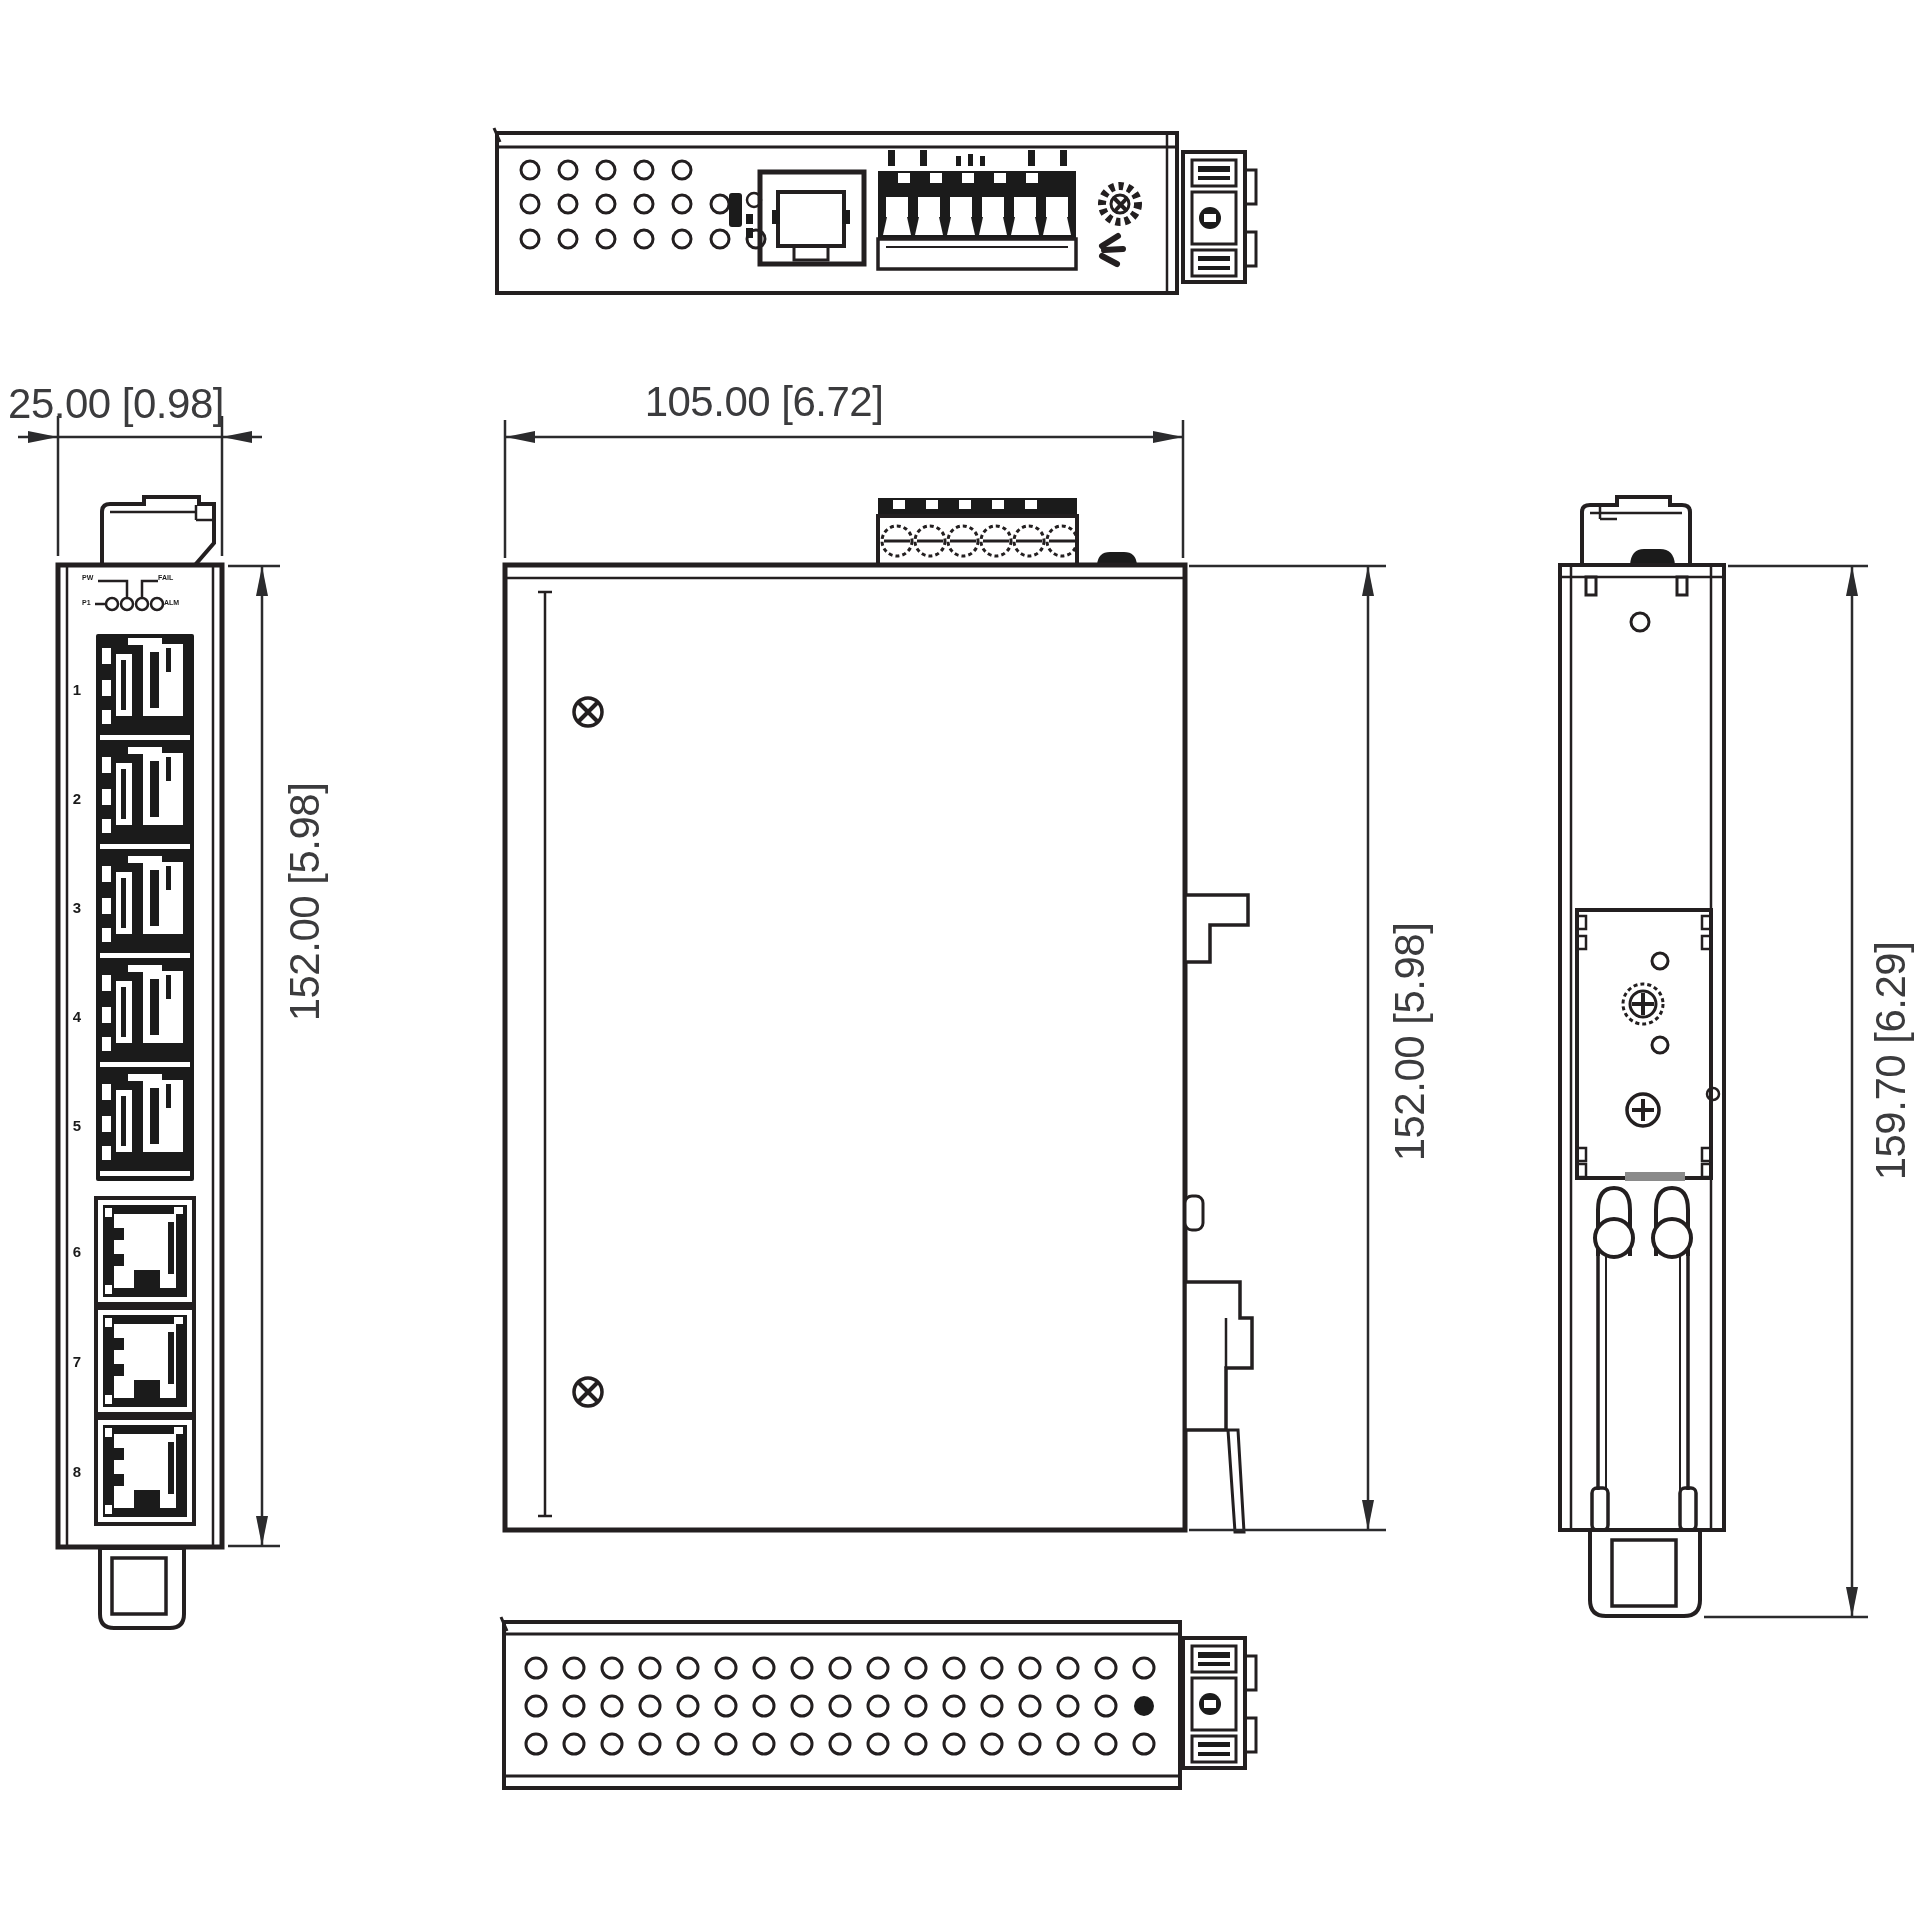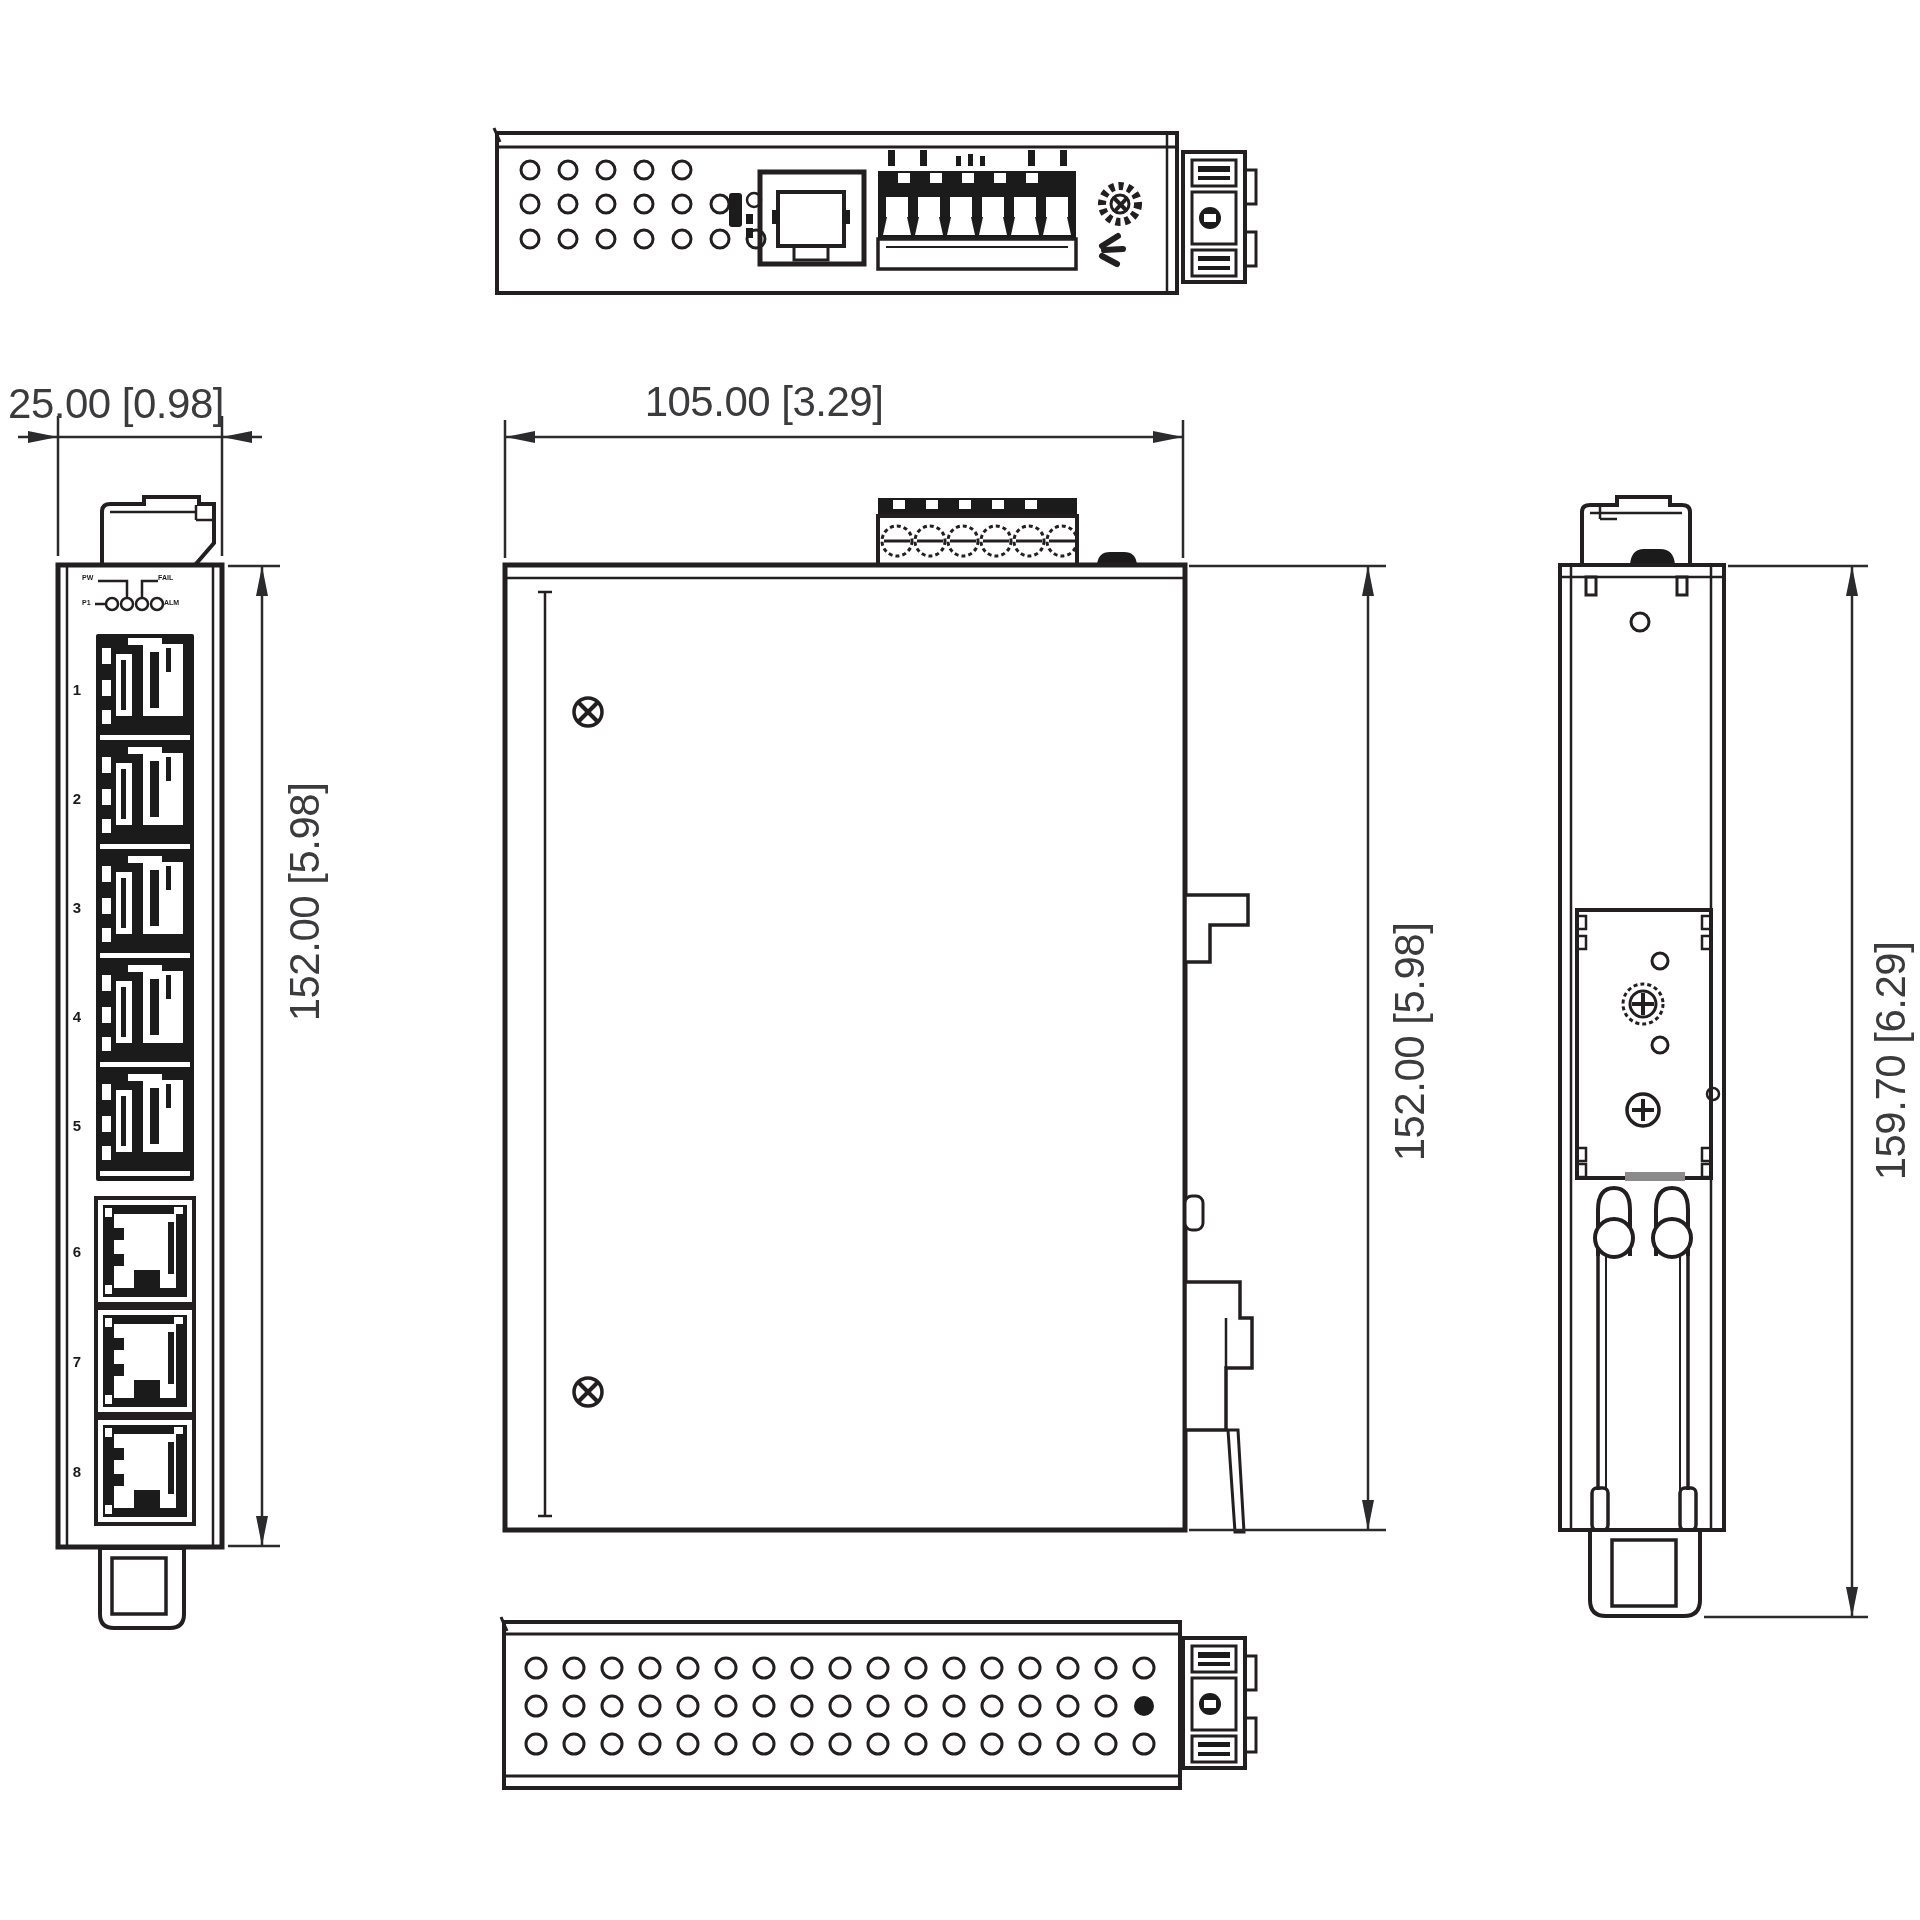--- a/index.html
+++ b/index.html
@@ -426,21 +426,21 @@
   <line x1="1852" y1="566" x2="1852" y2="1617" class="diml"></line>
   <line x1="1728" y1="566" x2="1868" y2="566" class="diml"></line>
   <line x1="1704" y1="1617" x2="1868" y2="1617" class="diml"></line>
   <polygon points="1852,566 1846,596 1858,596" class="arw"></polygon>
   <polygon points="1852,1617 1846,1587 1858,1587" class="arw"></polygon>
 </g>
 </svg>
 
 <div class="dim-label" style="left:-8px;top:380px;width:248px;">25.00 [0.98]</div>
 
-<div class="dim-label" style="left:604px;top:378px;width:320px;">105.00 [3.29]</div>
+<div class="dim-label" style="left:604px;top:378px;width:320px;">105.00 [6.72]</div>
 
 <div class="dim-label v" style="left:125px;top:878px;width:360px;">152.00 [5.98]</div>
 
 <div class="dim-label v" style="left:1230px;top:1018px;width:360px;">152.00 [5.98]</div>
 
 <div class="dim-label v" style="left:1706px;top:1037px;width:370px;">159.70 [6.29]</div>
 
 <div class="port-num" style="left:68px;top:681px;">1</div>
 <div class="port-num" style="left:68px;top:790px;">2</div>
 <div class="port-num" style="left:68px;top:899px;">3</div>

